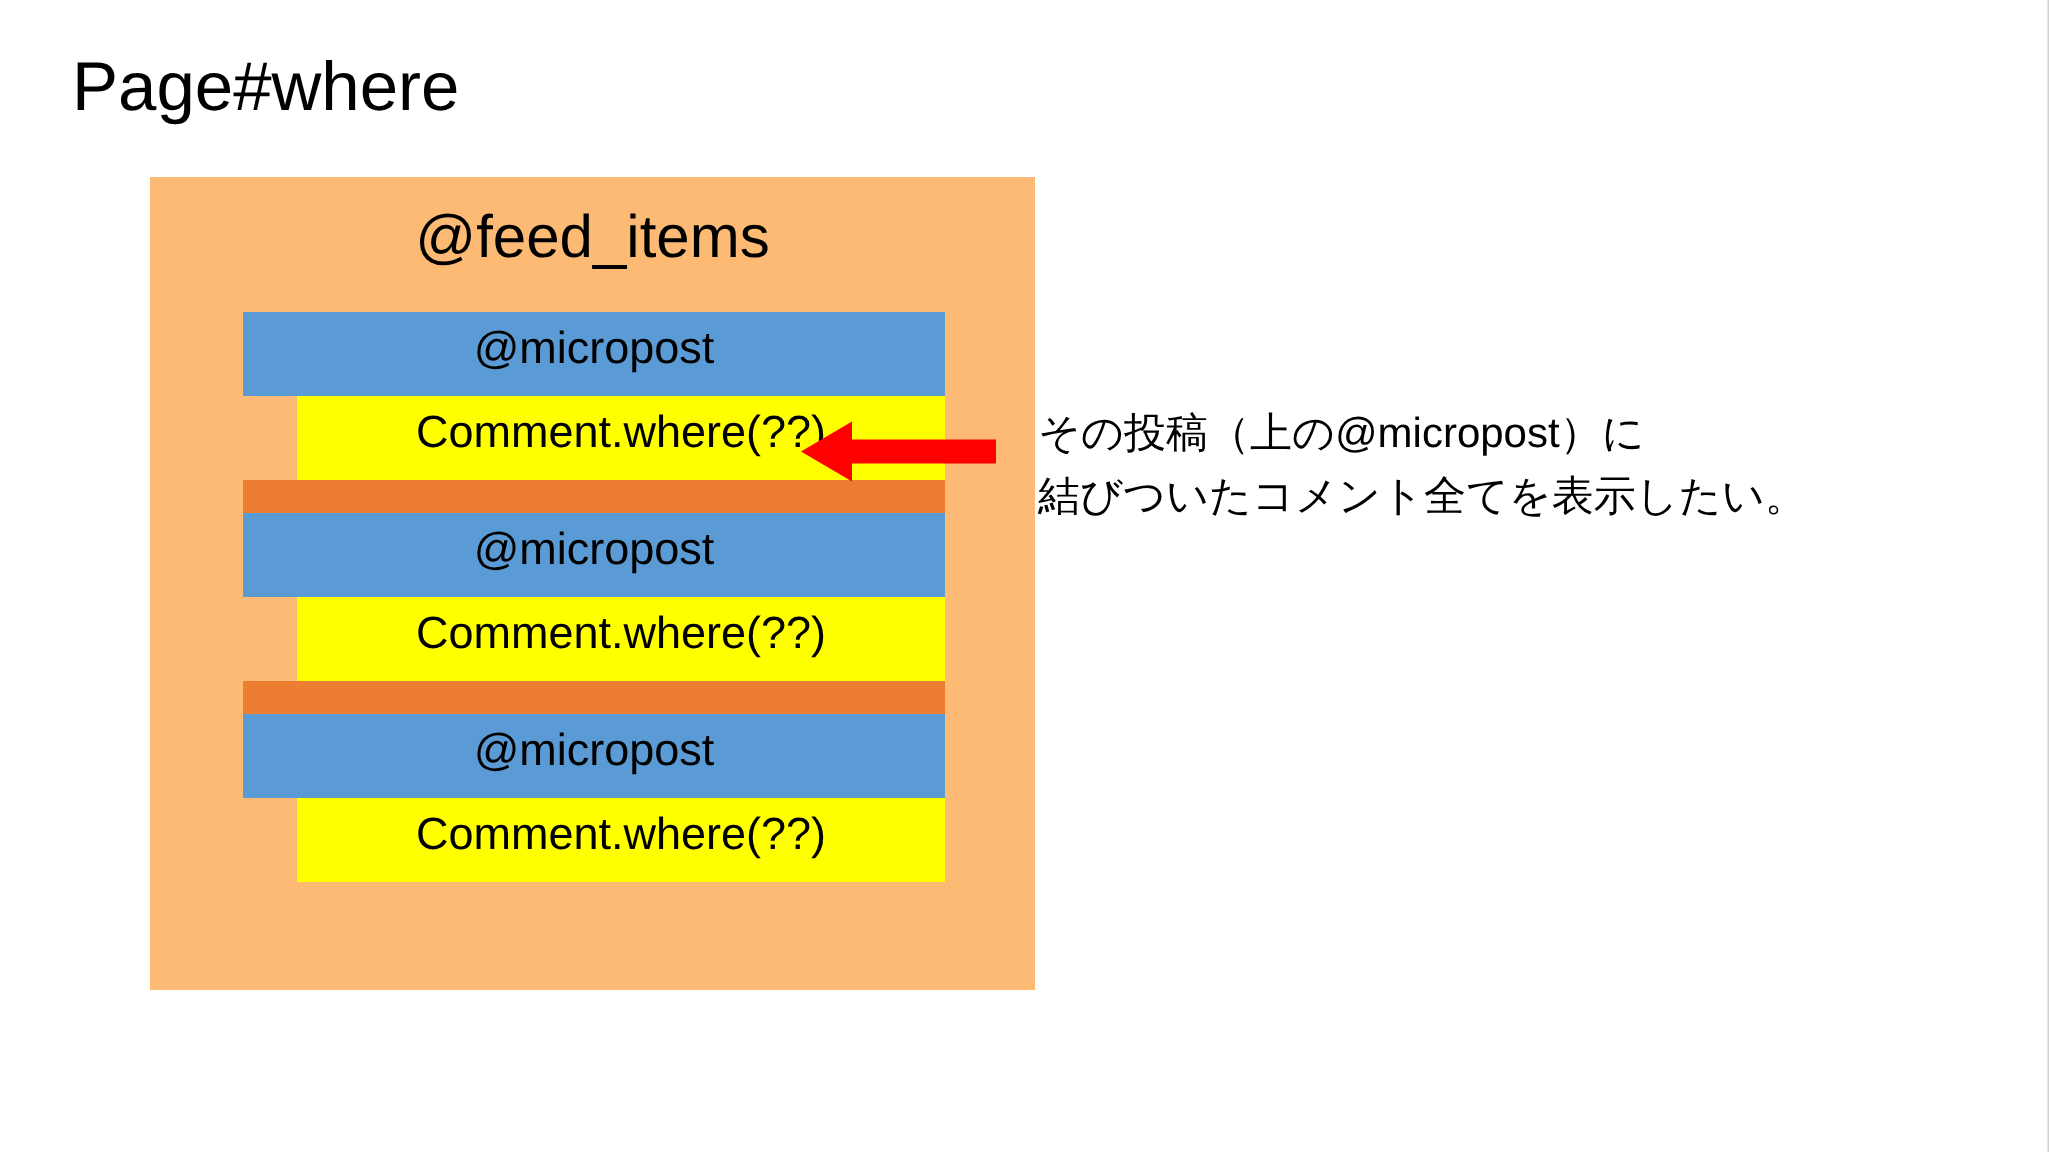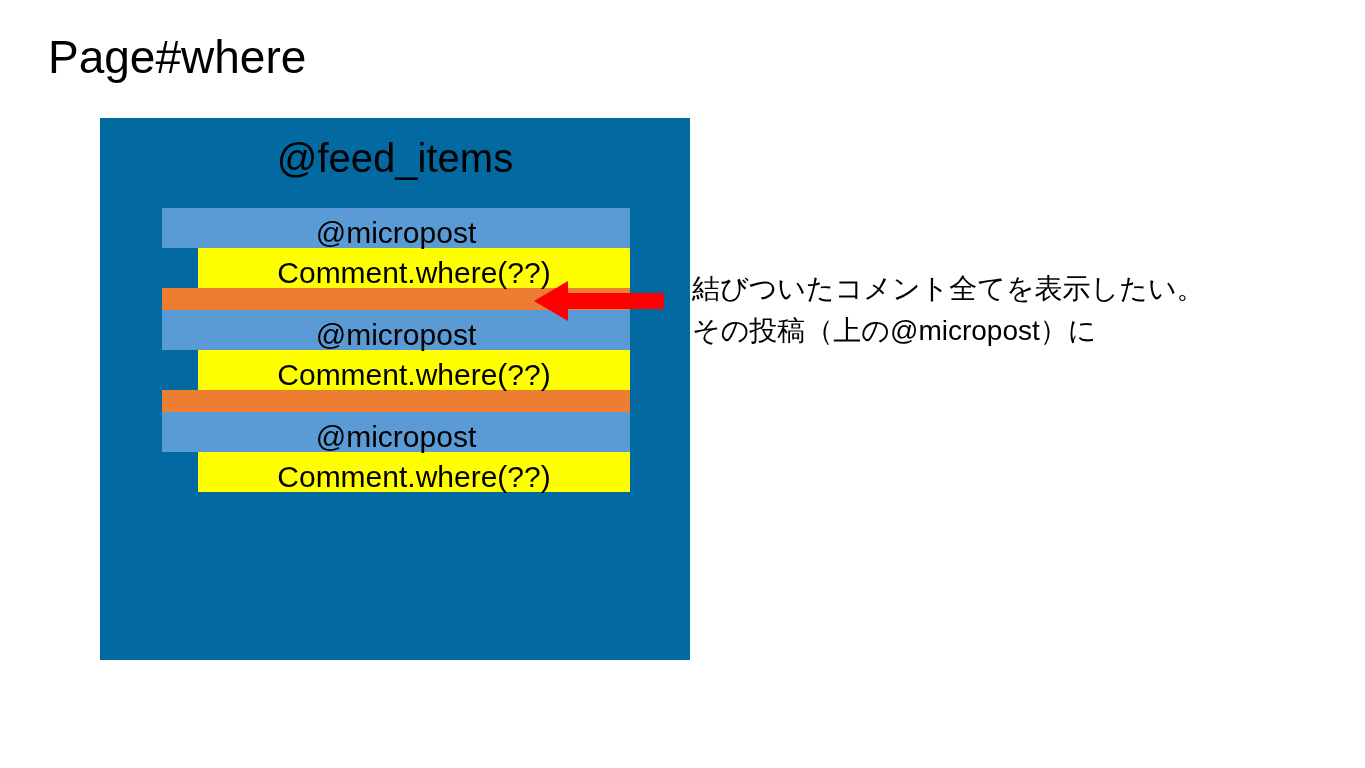--- a/index.html
+++ b/index.html
@@ -18,35 +18,35 @@
     top: 30px;
     font-size: 46px;
     font-weight: 400;
   }
   .feed-box {
     position: absolute;
     left: 100px;
     top: 118px;
     width: 590px;
     height: 542px;
-    background: #0369a1;
+    background: #fdba74;
   }
   .feed-title {
     text-align: center;
     font-size: 40px;
     padding: 18px 0 10px 0;
   }
   .rows {
     position: absolute;
     left: 62px;
     top: 90px;
     width: 468px;
   }
   .row {
-    height: 40px;
+    height: 56px;
     line-height: 50px;
     text-align: center;
     font-size: 30px;
     box-sizing: border-box;
   }
   .micropost { background: #5b9bd5; }
   .comment   { background: #ffff00; margin-left: 36px; }
   .gap { height: 22px; background: #ed7d31; }
 
   
@@ -112,17 +112,17 @@
     <div class="row comment">Comment.where(??)</div>
   </div>
 </div>
 
 <div class="arrow">
   <div class="arrow-shaft"></div>
   <div class="arrow-head"></div>
 </div>
 
 <div class="annotation">
+  <div>その投稿（上の@micropost）に</div>
   <div>結びついたコメント全てを表示したい。</div>
-  <div>その投稿（上の@micropost）に</div>
 </div>
 
 <div class="right-border"></div>
 
 </body></html>

